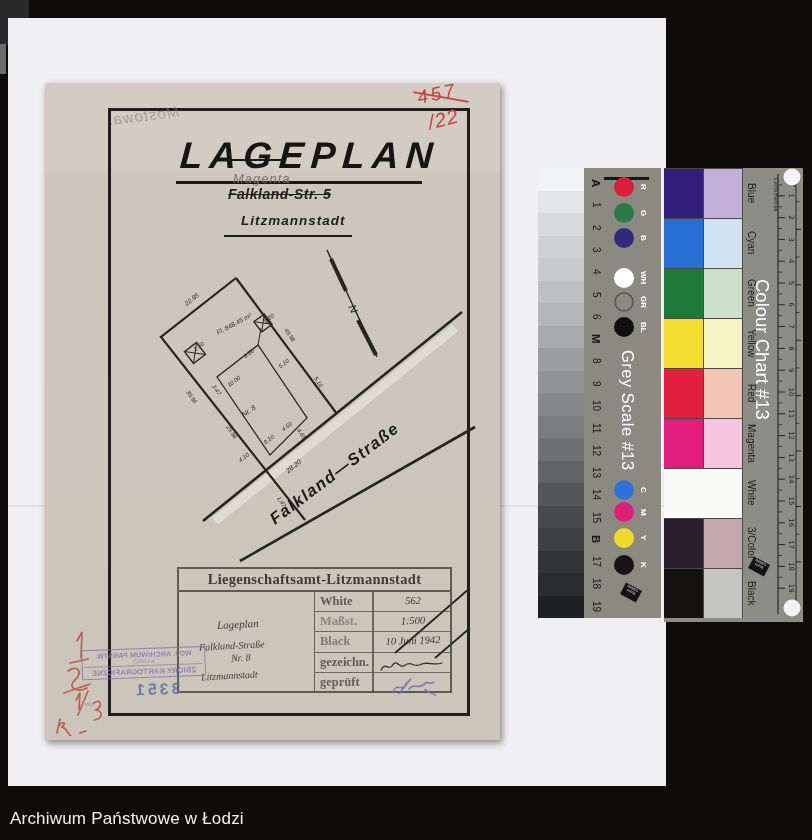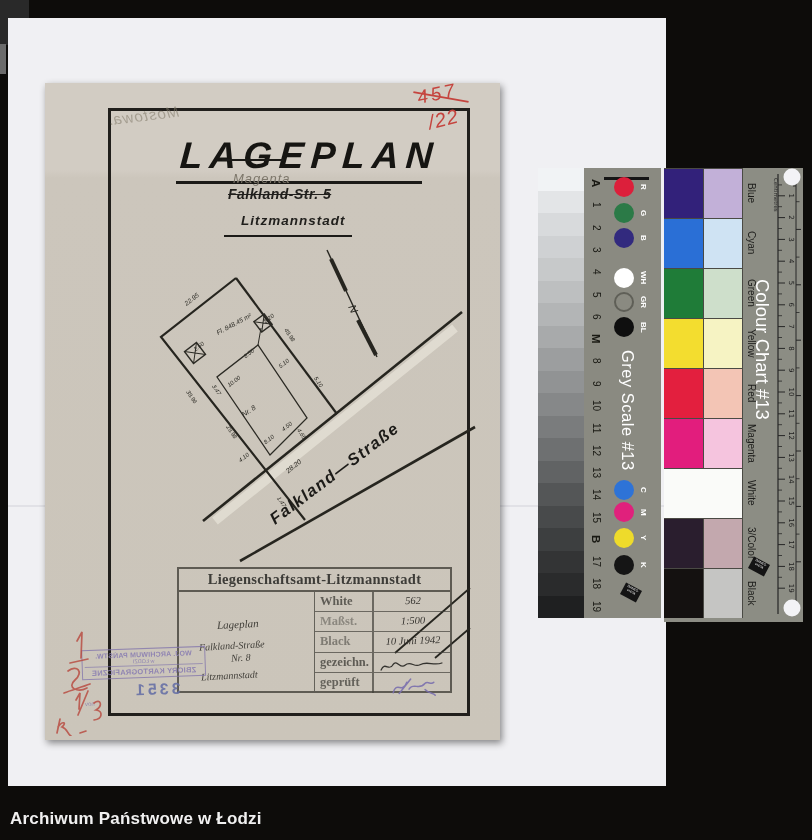--- a/index.html
+++ b/index.html
@@ -45,21 +45,21 @@
   #astamp-box .l3{font-size:7.5px;font-weight:bold;border-top:1px solid rgba(130,118,172,.7);margin-top:1px;padding-top:1px;letter-spacing:.2px;}
   #astamp-num{margin:3px 0 0 26px;font-size:16px;font-weight:bold;letter-spacing:3px;color:rgba(100,110,165,.95);}
   #astamp-note{position:absolute;right:2px;bottom:-6px;font-size:6px;color:rgba(130,118,172,.8);}
   
   #gscard{left:538px;top:168px;width:123px;height:450px;background:#8a8a81;}
   #ccard{left:664px;top:168px;width:139px;height:454px;background:#8c8d84;}
   #gs-title{left:78px;top:175px;width:24px;height:135px;color:#fff;font-size:16.5px;letter-spacing:.5px;white-space:nowrap;}
   #cc-title{left:88px;top:106px;width:20px;height:150px;color:#fff;font-size:18.5px;white-space:nowrap;}
   .logo{position:absolute;width:18px;height:13px;background:#141414;transform:rotate(28deg);
         color:#fff;font-size:3.2px;line-height:1.1;text-align:center;overflow:hidden;padding-top:1px;box-sizing:border-box;}
-  #caption{left:10px;top:809px;font-size:17px;font-weight:bold;color:#f0f0f0;letter-spacing:.2px;}
+  #caption{left:10px;top:809px;font-size:17px;font-weight:normal;color:#f0f0f0;letter-spacing:.2px;}
   .corner{background:#292929;}
 </style>
 </head>
 <body>
 
 <div id="stage">
 
   <div class="abs corner" style="left:0;top:0;width:29px;height:45px;"></div>
   <div class="abs" style="left:0;top:44px;width:6px;height:30px;background:#6b6b6b;"></div>
 

